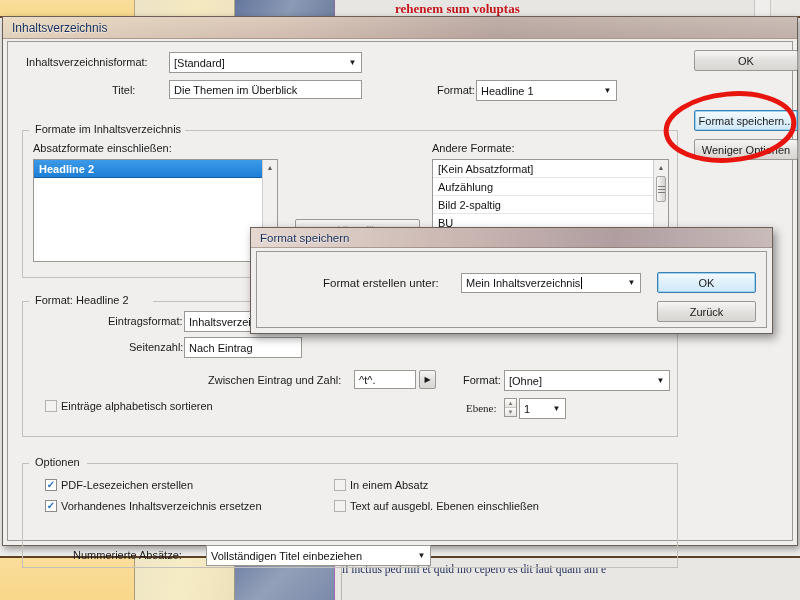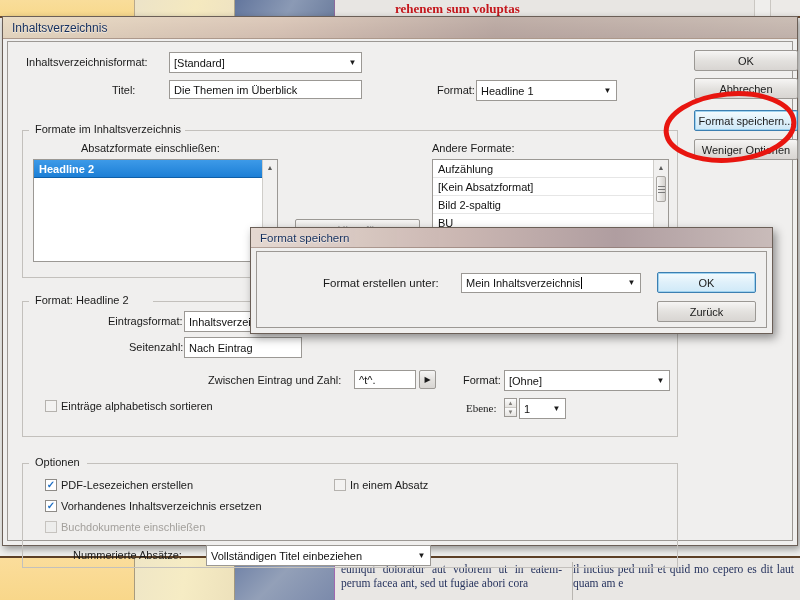--- a/index.html
+++ b/index.html
@@ -239,21 +239,20 @@
         </div>
         <div class="st-cell st-thin1"></div>
         <div class="st-cell st-thin2"></div>
       </div>
 
       <div class="strip-bottom">
         <div class="sb-cell sb-yellow"></div>
         <div class="sb-cell sb-cream"></div>
         <div class="sb-cell sb-blue"></div>
         <div class="sb-text">
-          <div class="sb-col">eumqui doloratur aut volorem ut in eatem-perum facea ant, sed ut fugiae abori cora</div>
           <div class="sb-col second">il inctius ped mil et quid mo cepero es dit laut quam am e</div>
         </div>
       </div>
     </div>
   </div>
 
   <div class="dialog">
     <div class="dlg-titlebar">
       <div class="tb-glass"></div>
       <div class="dlg-title">Inhaltsverzeichnis</div>
@@ -272,45 +271,44 @@
         <span>Die Themen im Überblick</span>
       </div>
 
       <div style="position:absolute;left:429px;top:42px;" class="lbl">Format:</div>
       <div class="combo" style="position:absolute;left:468px;top:38px;width:141px;">
         <span>Headline 1</span>
         <span class="arrow">▼</span>
       </div>
 
       <div class="btn" style="position:absolute;left:686px;top:8px;width:104px;">OK</div>
-      <div class="btn" style="position:absolute;left:686px;top:36px;width:104px;">Abbrechen</div>
       <div class="btn focus" style="position:absolute;left:686px;top:68px;width:104px;">Format speichern...</div>
       <div class="btn" style="position:absolute;left:686px;top:97px;width:104px;">Weniger Optionen</div>
 
       <div class="group" style="left:14px;top:88px;width:656px;height:148px;">
         <div class="group-line-l"></div>
         <div class="group-line-r" style="left:160px;right:0;"></div>
         <div class="group-legend">Formate im Inhaltsverzeichnis</div>
 
-        <div class="lbl" style="position:absolute;left:10px;top:12px;margin-left:48px;">Absatzformate einschließen:</div>
+        <div class="lbl" style="position:absolute;left:10px;top:12px;">Absatzformate einschließen:</div>
 
         <div class="listbox" style="left:10px;top:29px;width:245px;height:103px;position:absolute;">
           <div class="list-item sel">Headline 2</div>
           <div class="scrollbar">
             <div class="sb-arrow">▲</div>
           </div>
         </div>
 
         <div class="btn disabled" style="position:absolute;left:272px;top:89px;width:125px;">&lt;&lt; Hinzufügen</div>
         <div class="btn" style="position:absolute;left:272px;top:123px;width:125px;">Entfernen &gt;&gt;</div>
 
         <div class="lbl" style="position:absolute;left:409px;top:12px;">Andere Formate:</div>
         <div class="listbox" style="left:409px;top:29px;width:237px;height:103px;position:absolute;">
+          <div class="list-item">[Kein Absatzformat]</div>
           <div class="list-item">Aufzählung</div>
-          <div class="list-item">[Kein Absatzformat]</div>
           <div class="list-item">Bild 2-spaltig</div>
           <div class="list-item">BU</div>
           <div class="scrollbar">
             <div class="sb-arrow">▲</div>
             <div class="sb-thumb">
               <div class="sb-grip"></div>
             </div>
           </div>
         </div>
       </div>
@@ -366,28 +364,28 @@
         <div class="group-legend">Optionen</div>
 
         <div class="chk" style="position:absolute;left:22px;top:16px;">
           <span class="box">✓</span>
           <span>PDF-Lesezeichen erstellen</span>
         </div>
         <div class="chk" style="position:absolute;left:22px;top:37px;">
           <span class="box">✓</span>
           <span>Vorhandenes Inhaltsverzeichnis ersetzen</span>
         </div>
-        <div class="chk dis" style="position:absolute;left:22px;top:58px;">
-          <span class="box"></span>
-          <span>Buchdokumente einschließen</span>
-        </div>
 
         <div class="chk off" style="position:absolute;left:311px;top:16px;">
           <span class="box"></span>
           <span>In einem Absatz</span>
+        </div>
+        <div class="chk off" style="position:absolute;left:311px;top:37px;">
+          <span class="box"></span>
+          <span>Text auf ausgebl. Ebenen einschließen</span>
         </div>
 
         <div class="lbl" style="position:absolute;left:50px;top:86px;">Nummerierte Absätze:</div>
         <div class="combo" style="position:absolute;left:183px;top:82px;width:225px;">
           <span>Vollständigen Titel einbeziehen</span>
           <span class="arrow">▼</span>
         </div>
       </div>
 
     </div>

